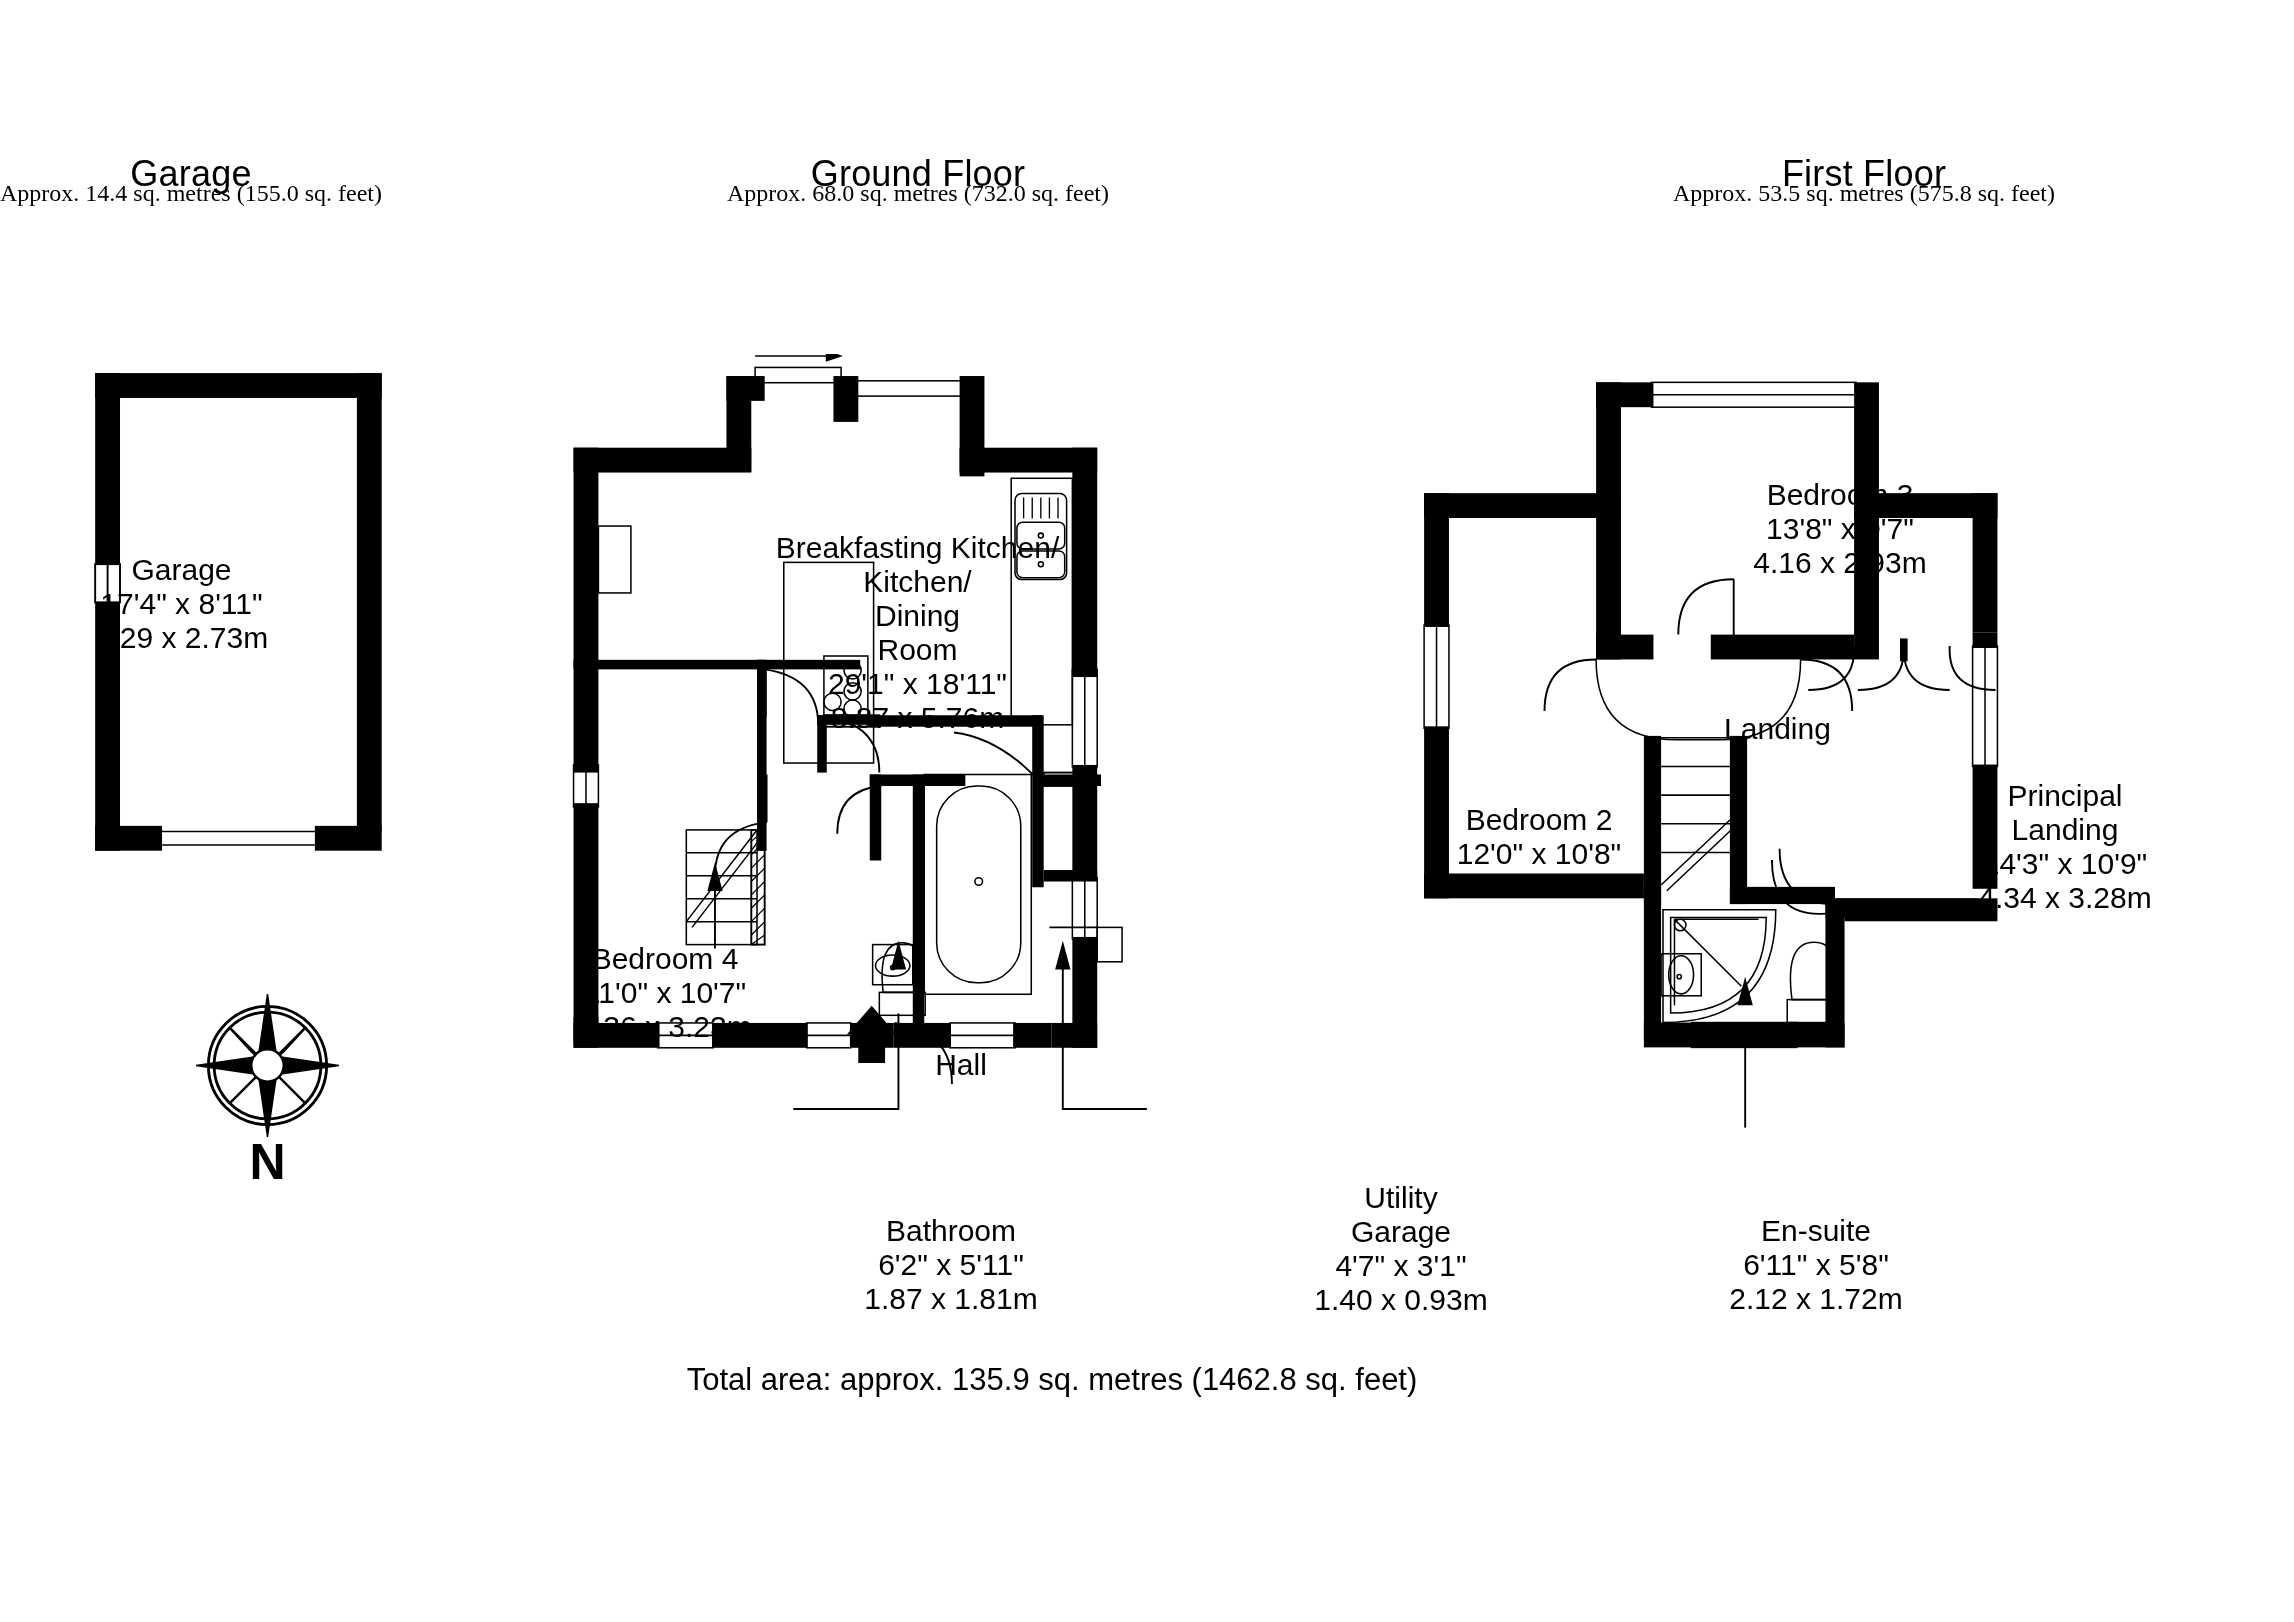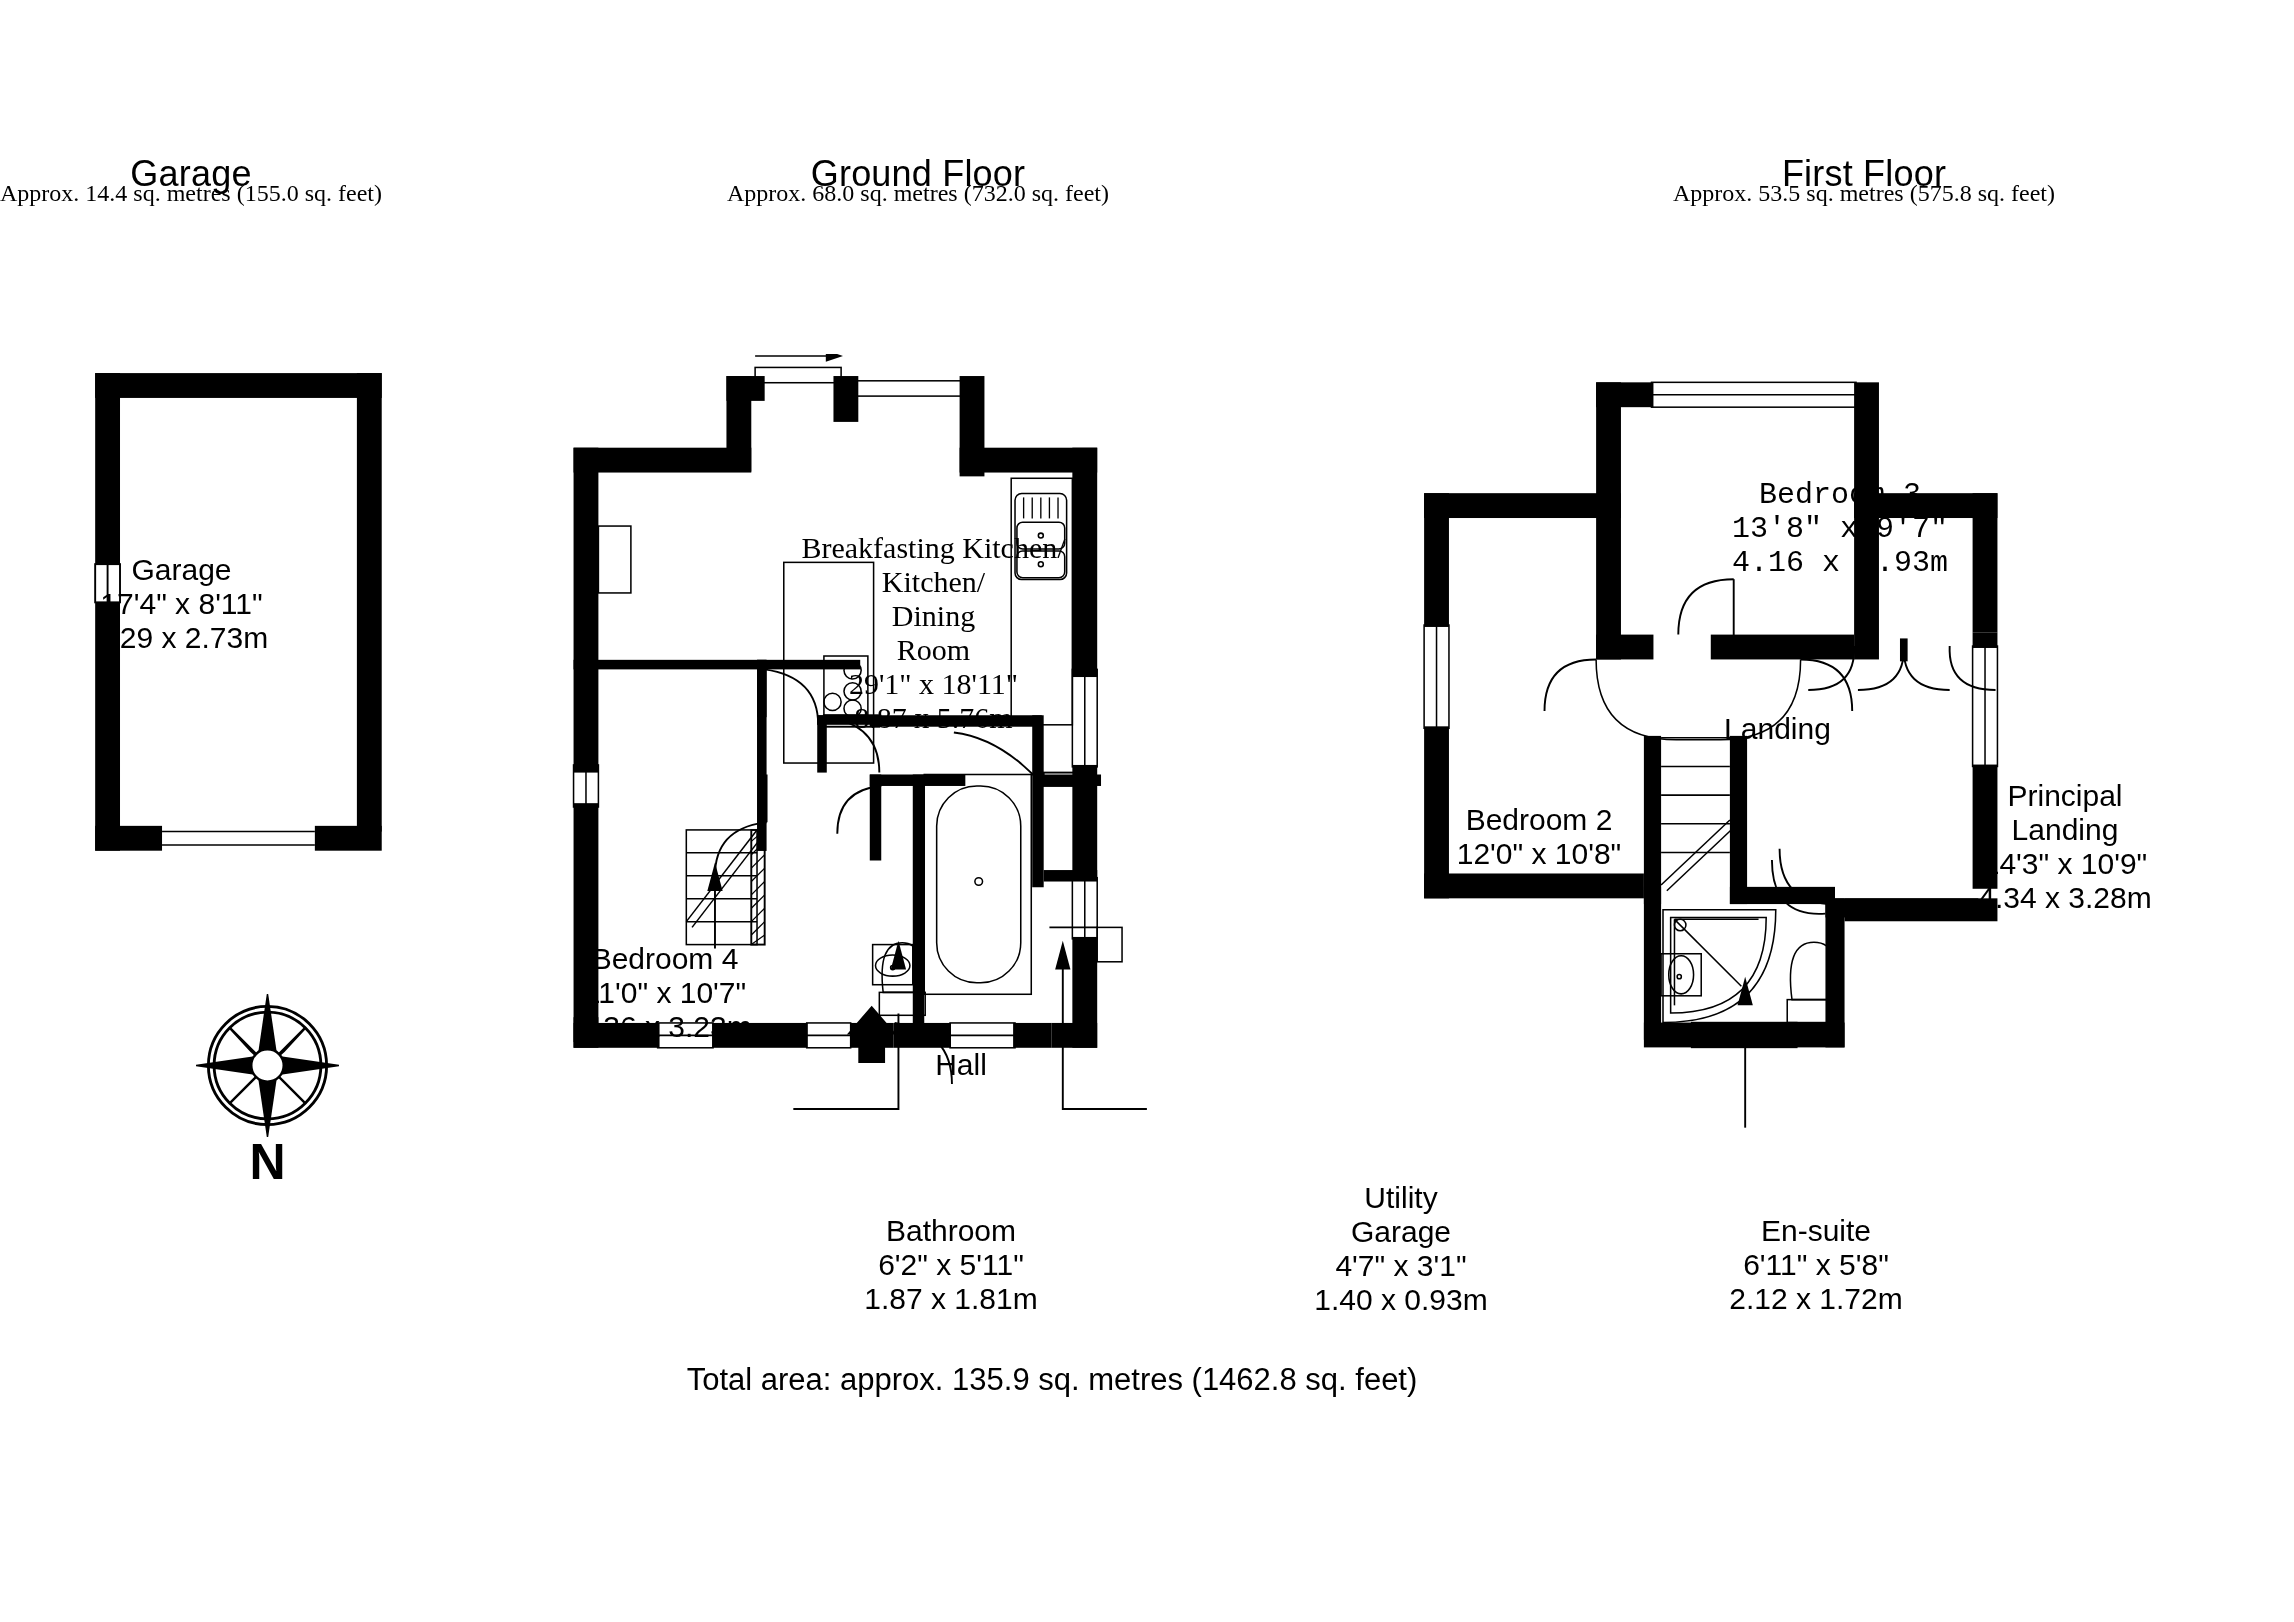--- a/index.html
+++ b/index.html
@@ -318,21 +318,21 @@
       <path d="M440 690 L440 790 L330 790"></path>
       <path d="M612 636 L612 790 L700 790"></path>
     </g>
 
     <g>
       <path d="M432 644 L440 614 L448 644 Z" fill="#000"></path>
       <path d="M604 644 L612 614 L620 644 Z" fill="#000"></path>
     </g>
   </svg>
 
-  <div class="rlabel" style="left:723px; top:531px; width:421px;font-family:Liberation Serif, serif;">
+  <div class="rlabel" style="left:707px; top:531px; width:421px;">
     <div>Breakfasting Kitchen/</div>
     <div>Kitchen/</div>
     <div>Dining</div>
     <div>Room</div>
     <div>29'1" x 18'11"</div>
     <div>8.87 x 5.76m</div>
   </div>
 
   <div class="rlabel" style="left:531px; top:942px; width:268px;">
     <div>Bedroom 4</div>
@@ -468,21 +468,21 @@
     </g>
 
     <g class="leader">
       <path d="M356 712 L356 800"></path>
     </g>
     <g>
       <path d="M348 672 L356 642 L364 672 Z" fill="#000"></path>
     </g>
   </svg>
 
-  <div class="rlabel" style="left:1663px; top:478px; width:354px;font-family:Liberation Mono, monospace;">
+  <div class="rlabel" style="left:1663px; top:478px; width:354px;">
     <div>Bedroom 3</div>
     <div>13'8" x 9'7"</div>
     <div>4.16 x 2.93m</div>
   </div>
 
   <div class="rlabel" style="left:1386px; top:803px; width:306px;">
     <div>Bedroom 2</div>
     <div>12'0" x 10'8"</div>
     <div>3.67 x 3.24m</div>
   </div>

